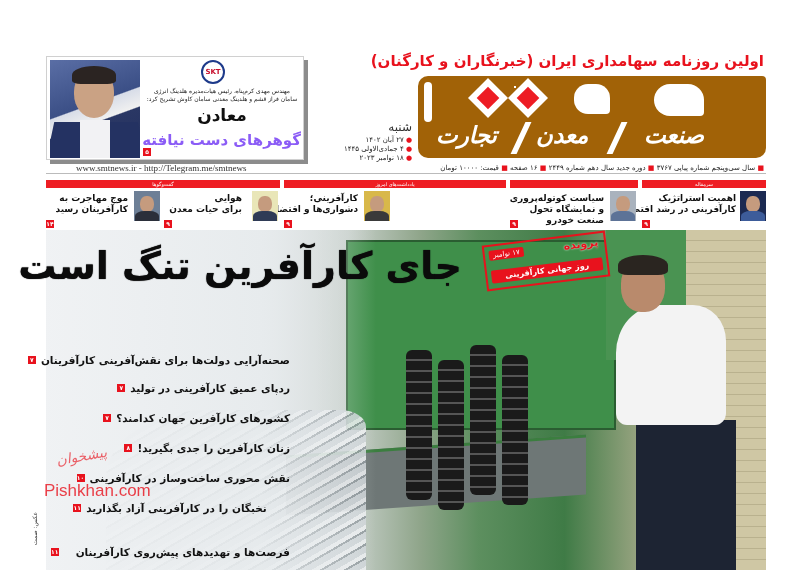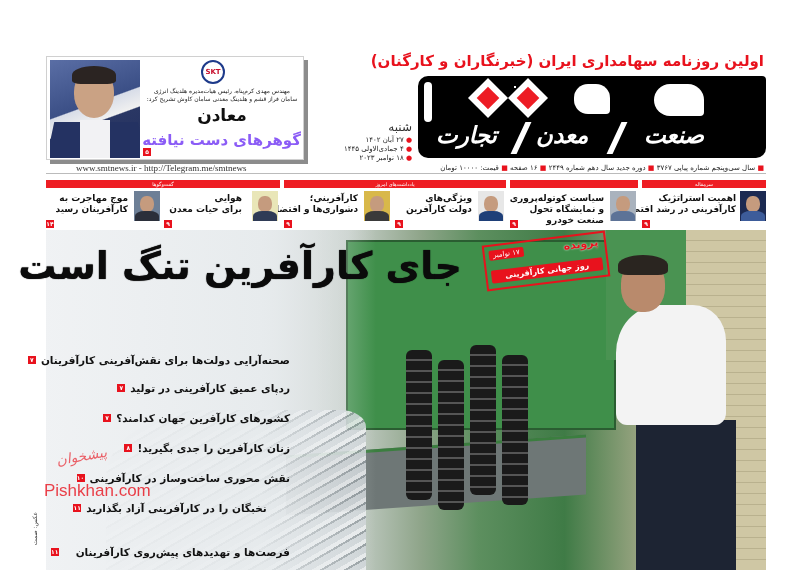--- a/index.html
+++ b/index.html
@@ -9,21 +9,21 @@
     .page { position: absolute; left: 0; top: 0; width: 800px; height: 570px; background: #fff; }
 
     
     .tagline {
       position: absolute; right: 36px; top: 52px; width: 330px;
       color: #e8121d; font-weight: bold; font-size: 15px; direction: rtl; text-align: right;
       white-space: nowrap; letter-spacing: -0.3px;
     }
     .logo-box {
       position: absolute; left: 418px; top: 76px; width: 348px; height: 82px;
-      background: #000000; border-radius: 10px 4px 10px 10px;
+      background: #a16207; border-radius: 10px 4px 10px 10px;
       overflow: hidden;
     }
     .logo-diamond {
       position: absolute; width: 30px; height: 30px; background: #ed1c24;
       transform: rotate(45deg); border: 2px solid #b80f16;
     }
     .logo-cut { position: absolute; background: #fff; }
     .logo-word {
       position: absolute; color: #fff; font-weight: bold; font-style: italic;
       font-size: 23px; direction: rtl; white-space: nowrap;
@@ -313,31 +313,20 @@
       <div class="tb" style="background:#5d7397;"></div>
     </div>
     <div class="teaser-text" style="right:34px;">
       <div>سیاست کوتوله‌پروری</div>
       <div>و نمایشگاه تحول</div>
       <div>صنعت خودرو</div>
     </div>
     <span class="page-badge teaser-badge" style="right:120px;">۹</span>
   </div>
 
-  <div class="teaser" style="left:395px; width:111px;">
-    <div class="teaser-photo" style="right:2px; background:#e7e7e7;">
-      <div class="tf"></div>
-      <div class="tb" style="background:#1e3f78;"></div>
-    </div>
-    <div class="teaser-text" style="right:34px;">
-      <div>ویژگی‌های</div>
-      <div>دولت کارآفرین</div>
-    </div>
-    <span class="page-badge teaser-badge" style="right:103px;">۹</span>
-  </div>
 
   <div class="teaser" style="left:284px; width:108px;">
     <div class="teaser-photo" style="right:2px; background:#d8b84a;">
       <div class="tf"></div>
       <div class="tb" style="background:#3a3a3a;"></div>
     </div>
     <div class="teaser-text" style="right:34px;">
       <div>کارآفرینی؛</div>
       <div>دشواری‌ها و اقتضائات</div>
     </div>

